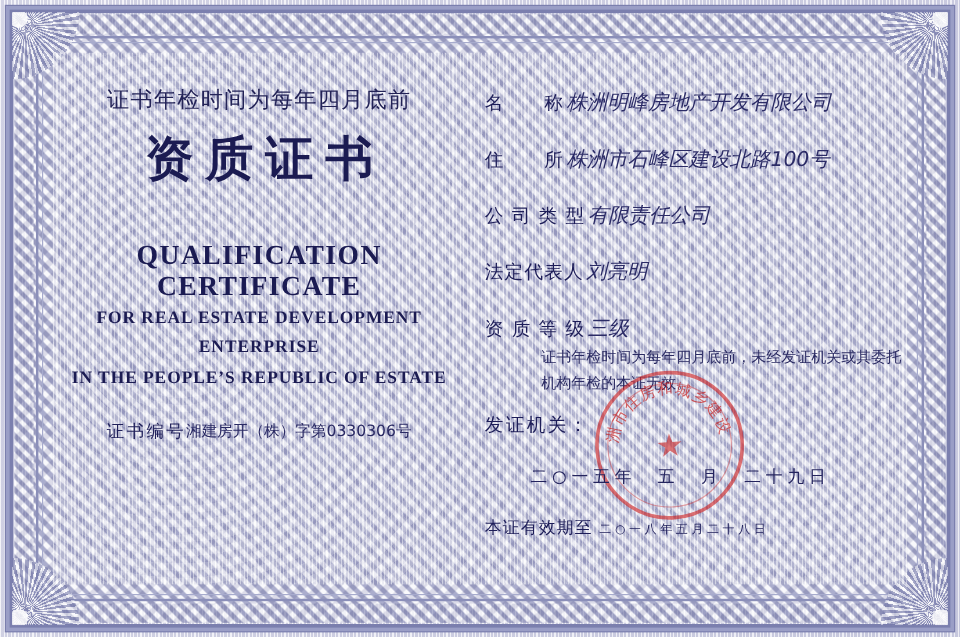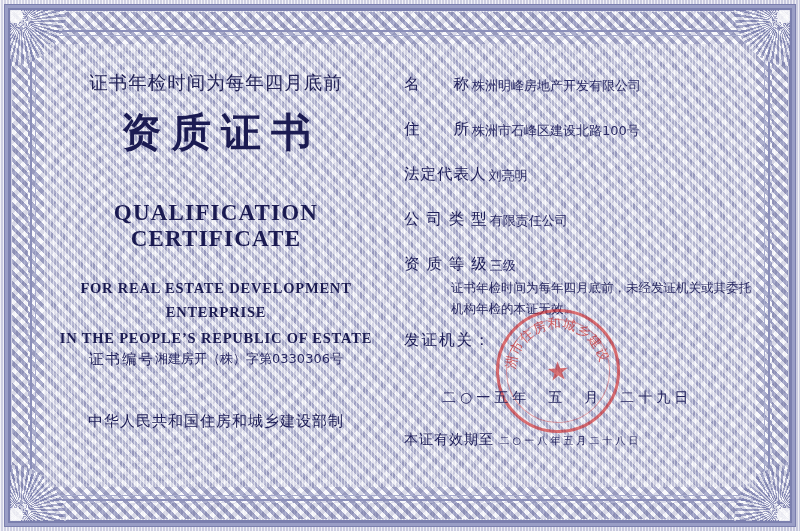--- a/index.html
+++ b/index.html
@@ -107,21 +107,21 @@
     font-size:40px;color:#1b1b52;letter-spacing:10px;
     text-indent:10px;
   }
   .title-en1{
     margin-top:40px;
     font-family:"Liberation Serif", serif;
     font-size:23px;color:#1b1b52;letter-spacing:1.2px;
     font-weight:bold;
   }
   .title-en2{
-    margin-top:25px;
+    margin-top:2px;
     font-family:"Liberation Serif", serif;
     font-size:14.5px;color:#1b1b52;letter-spacing:.8px;
     font-weight:bold;line-height:1.65;
   }
 
   .cert-no-row{
     position:absolute;left:0;bottom:118px;width:100%;
     display:flex;justify-content:center;align-items:flex-start;
     white-space:nowrap;
   }
@@ -146,32 +146,33 @@
     white-space:nowrap;
   }
   .field .k{
     font-family:"DejaVu Sans", sans-serif;
     font-size:15.5px;color:#1d1d58;
     letter-spacing:1px;
     flex:0 0 auto;
   }
   .field .v{
     font-family:"DejaVu Sans", sans-serif;
-    font-size:13px;color:#2b2b66;
+    font-size:17px;color:#2b2b66;
     padding-left:2px;
+    font-style:italic;
   }
   .rows{padding-top:30px;}
   .note{
     font-family:"DejaVu Sans", sans-serif;
     font-size:12.5px;color:#2a2a62;line-height:1.7;
     margin-top:-10px;
     margin-left:47px;
   }
   .issuing{
-    position:absolute;left:0;bottom:136px;
+    position:absolute;left:0;bottom:122px;
     font-family:"DejaVu Sans", sans-serif;
     font-size:15.5px;color:#1d1d58;letter-spacing:2px;
     white-space:nowrap;
   }
   .date-line{
     position:absolute;left:38px;bottom:80px;
     font-family:"DejaVu Sans", sans-serif;
     font-size:14px;color:#24245e;letter-spacing:4px;
     white-space:nowrap;
   }
@@ -233,44 +234,43 @@
       <div class="title-cn-big">资质证书</div>
       <div class="title-en1">QUALIFICATION CERTIFICATE</div>
       <div class="title-en2">FOR REAL ESTATE DEVELOPMENT ENTERPRISE</div>
       <div class="title-en2" style="margin-top:2px">IN THE PEOPLE’S REPUBLIC OF ESTATE</div>
 
       <div class="cert-no-row">
         <span class="lbl-cn">证书编号</span>
         <span class="val-cn">湘建房开（株）字第0330306号</span>
       </div>
 
-      <div class="issuer-dept">中华人民共和国住房和城乡建设部制</div>
     </div>
 
     <div class="right">
       <div class="rows">
 
         <div class="field">
           <span class="k">名　　称</span>
           <span class="v">株洲明峰房地产开发有限公司</span>
         </div>
 
         <div class="field">
           <span class="k">住　　所</span>
           <span class="v">株洲市石峰区建设北路100号</span>
         </div>
 
         <div class="field">
+          <span class="k">公 司 类 型</span>
+          <span class="v">有限责任公司</span>
+        </div>
+
+        <div class="field">
           <span class="k">法定代表人</span>
           <span class="v">刘亮明</span>
-        </div>
-
-        <div class="field">
-          <span class="k">公 司 类 型</span>
-          <span class="v">有限责任公司</span>
         </div>
 
         <div class="field" style="margin-bottom:12px">
           <span class="k">资 质 等 级</span>
           <span class="v">三级</span>
         </div>
 
         <div class="note" style="white-space:pre-line">证书年检时间为每年四月底前，未经发证机关或其委托
 机构年检的本证无效。</div>
       </div>

